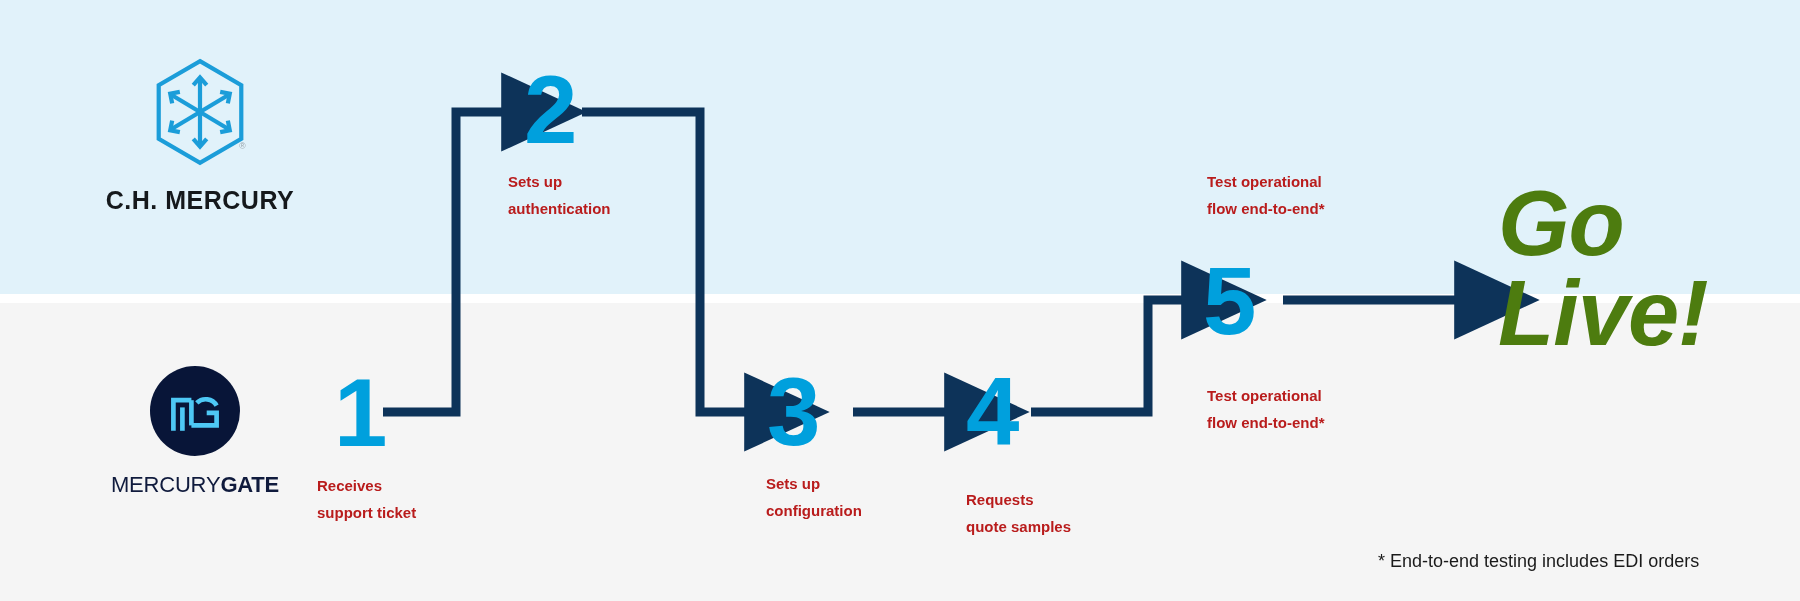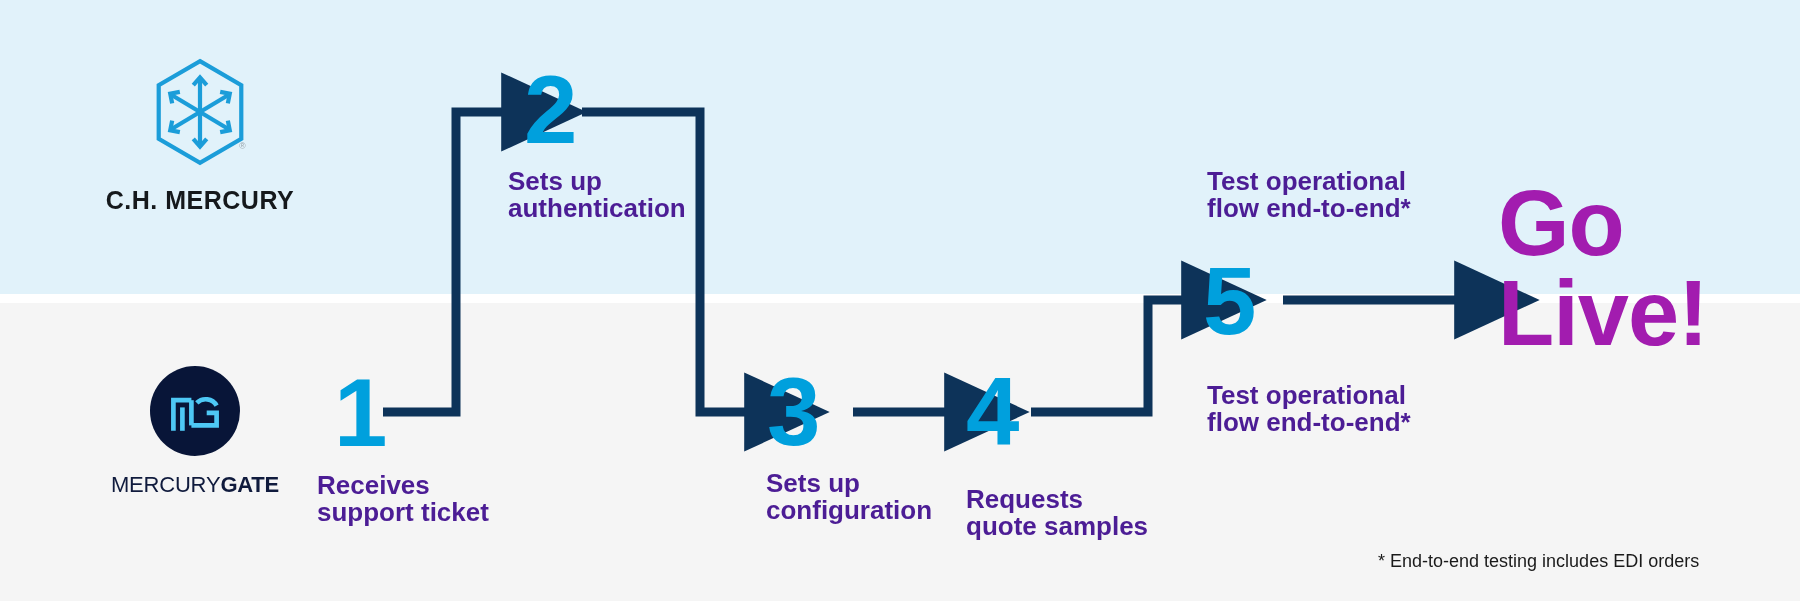--- a/index.html
+++ b/index.html
@@ -80,36 +80,37 @@
     position: absolute;
     font-size: 96px;
     line-height: 96px;
     font-weight: 700;
     color: #00a0dd;
     font-family: "Liberation Sans", sans-serif;
   }
   
   .caption {
     position: absolute;
-    font-size: 26px;
+    font-size: 15px;
     line-height: 27px;
     font-weight: 700;
-    color: #4c1d95;
+    color: #b91c1c;
     white-space: pre-line;
   }
   
   .golive {
     position: absolute;
     left: 1498px; top: 178px;
     font-size: 92px;
     line-height: 90px;
     font-weight: 700;
-    color: #a21caf;
+    color: #4d7c0f;
     white-space: pre-line;
     letter-spacing: -1px;
+    font-style: italic;
   }
   
   .footnote {
     position: absolute;
     left: 1378px; top: 551px;
     font-size: 18px;
     font-weight: 400;
     color: #1a1a1a;
     white-space: nowrap;
   }

